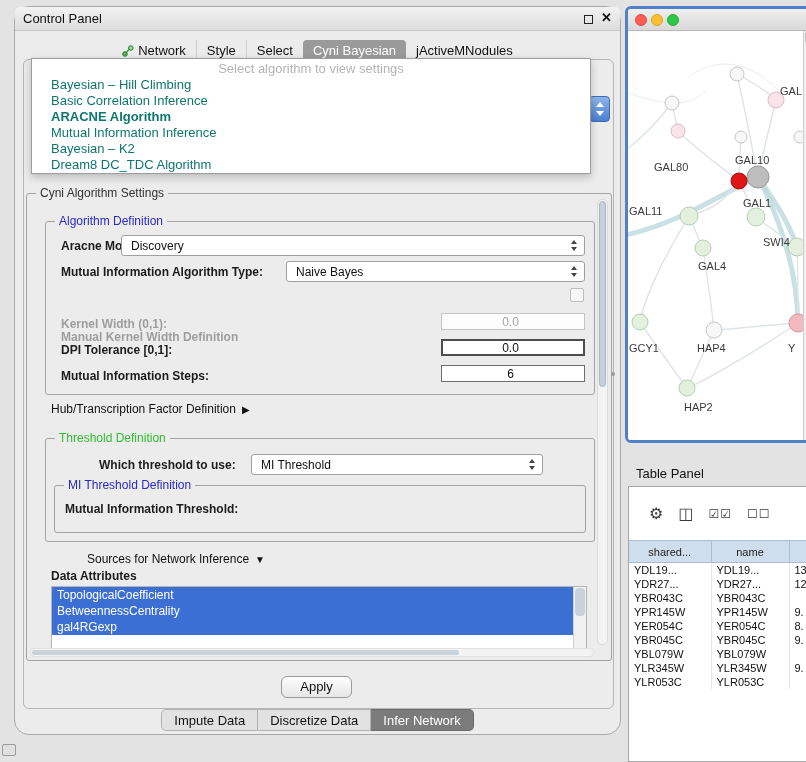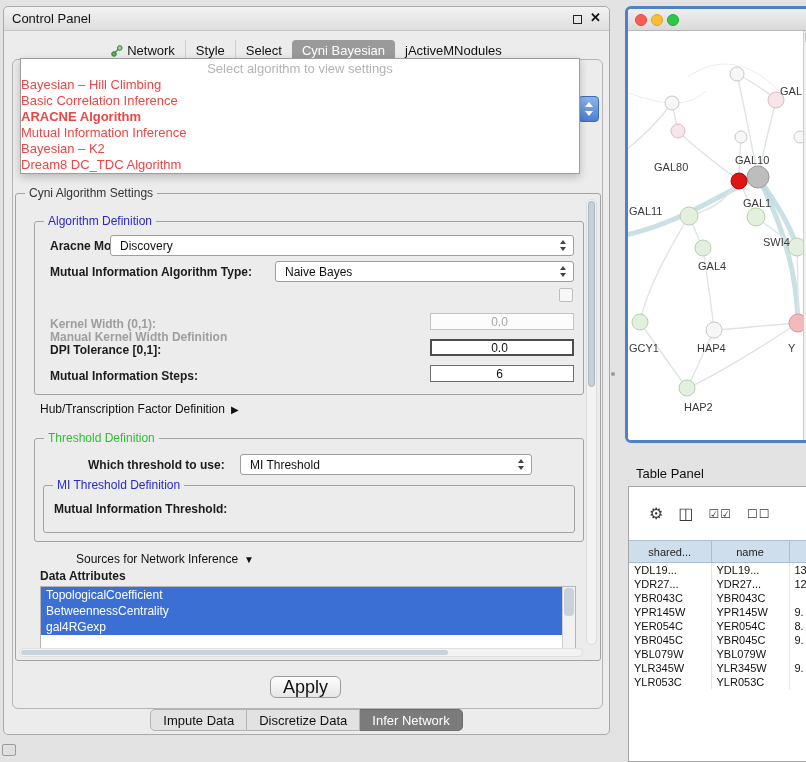--- a/index.html
+++ b/index.html
@@ -6,22 +6,22 @@
   html,body { width:806px; height:762px; }
   body {
     position:relative; overflow:hidden;
     background:#e3e3e3;
     font-family:"Liberation Sans", sans-serif;
     -webkit-font-smoothing:antialiased;
   }
 
   
   .cp {
-    position:absolute; left:3px; top:6px; width:607px; height:729px;
-    background:#ececec; border:1px solid #a9a9a9; border-radius:5px;
+    position:absolute; left:14px; top:6px; width:607px; height:729px;
+    background:#ececec; border:1px solid #a9a9a9; border-radius:15px;
   }
   .cp-titlebar {
     position:absolute; left:0; top:0; right:0; height:24px;
     background:linear-gradient(#f2f2f2,#dedede);
     border-bottom:1px solid #c6c6c6; border-radius:5px 5px 0 0;
   }
   .cp-title { position:absolute; left:8px; top:4px; font-size:13px; color:#111; }
   .cp-float {
     position:absolute; right:27px; top:8px; width:9px; height:9px;
     border:1.5px solid #222; background:transparent;
@@ -64,21 +64,21 @@
   
   .alg-menu {
     position:absolute; left:16px; top:51px; width:560px; height:116px;
     background:#fff; border:1px solid #9d9d9d; box-shadow:0 3px 8px rgba(0,0,0,.22);
     z-index:5; padding-top:1px;
   }
   .alg-menu-placeholder {
     height:17px; line-height:17px; text-align:center;
     color:#b4b4b4; font-size:13px;
   }
-  .menu-item { height:16px; line-height:16px; padding-left:0; font-size:13px; color:#ef4444; }
+  .menu-item { height:16px; line-height:16px; padding-left:19px; font-size:13px; color:#0f766e; }
   .menu-item.bold { font-weight:bold; }
 
   
   .group {
     position:absolute; border:1px solid #a3a3a3; border-radius:3px;
   }
   .group-legend {
     position:absolute; top:-8px; left:9px; padding:0 4px;
     background:#ececec; font-size:12px; color:#333; white-space:nowrap;
   }
@@ -150,21 +150,21 @@
   .h-scroll {
     position:absolute; left:3px; right:17px; bottom:3px; height:9px;
     background:#f3f3f3; border:1px solid #e0e0e0; border-radius:4px;
   }
   .h-scroll .thumb { position:absolute; left:1px; top:1px; bottom:1px; width:76%; background:#c8d2da; border-radius:4px; }
 
   .apply-btn {
     position:absolute; left:266px; top:669px; width:71px; height:22px;
     border:1px solid #9a9a9a; border-radius:6px;
     background:linear-gradient(#fdfdfd,#e6e6e6);
-    font-size:18px; color:#111; text-align:center; line-height:20px;
+    font-size:13px; color:#111; text-align:center; line-height:20px;
   }
 
   .bottom-tabs {
     position:absolute; left:0; top:702px; width:100%; height:22px;
     display:flex; justify-content:center;
   }
   .btab {
     padding:3px 12px; font-size:13px; color:#111;
     background:#e2e2e2; border:1px solid #b2b2b2; border-left:none;
   }

